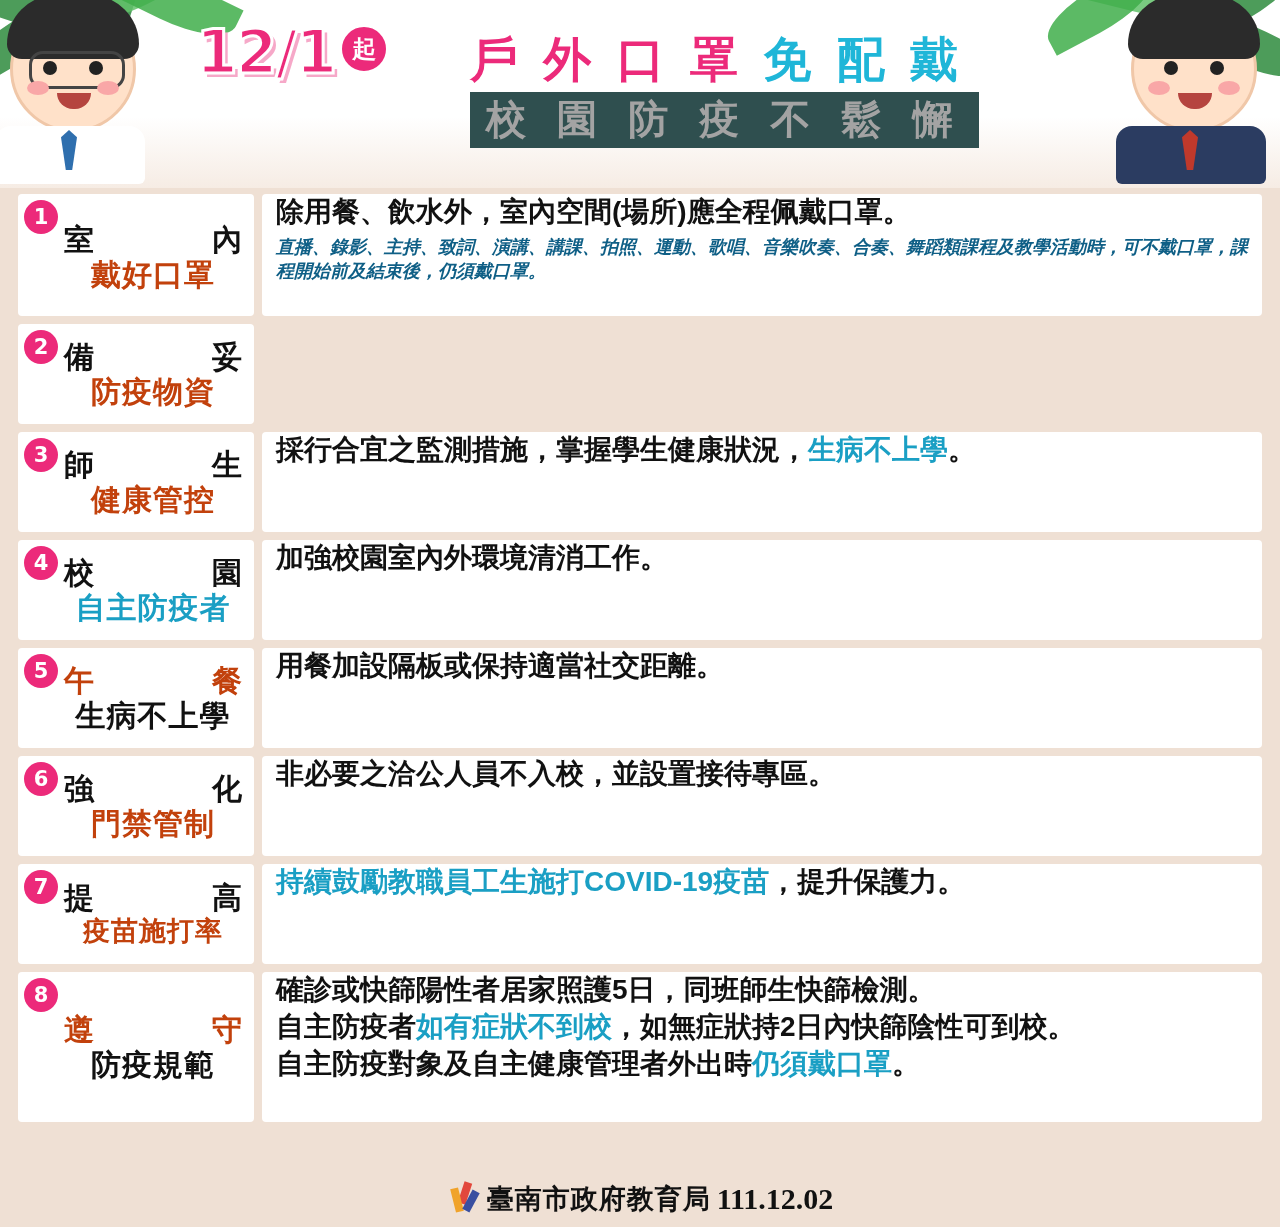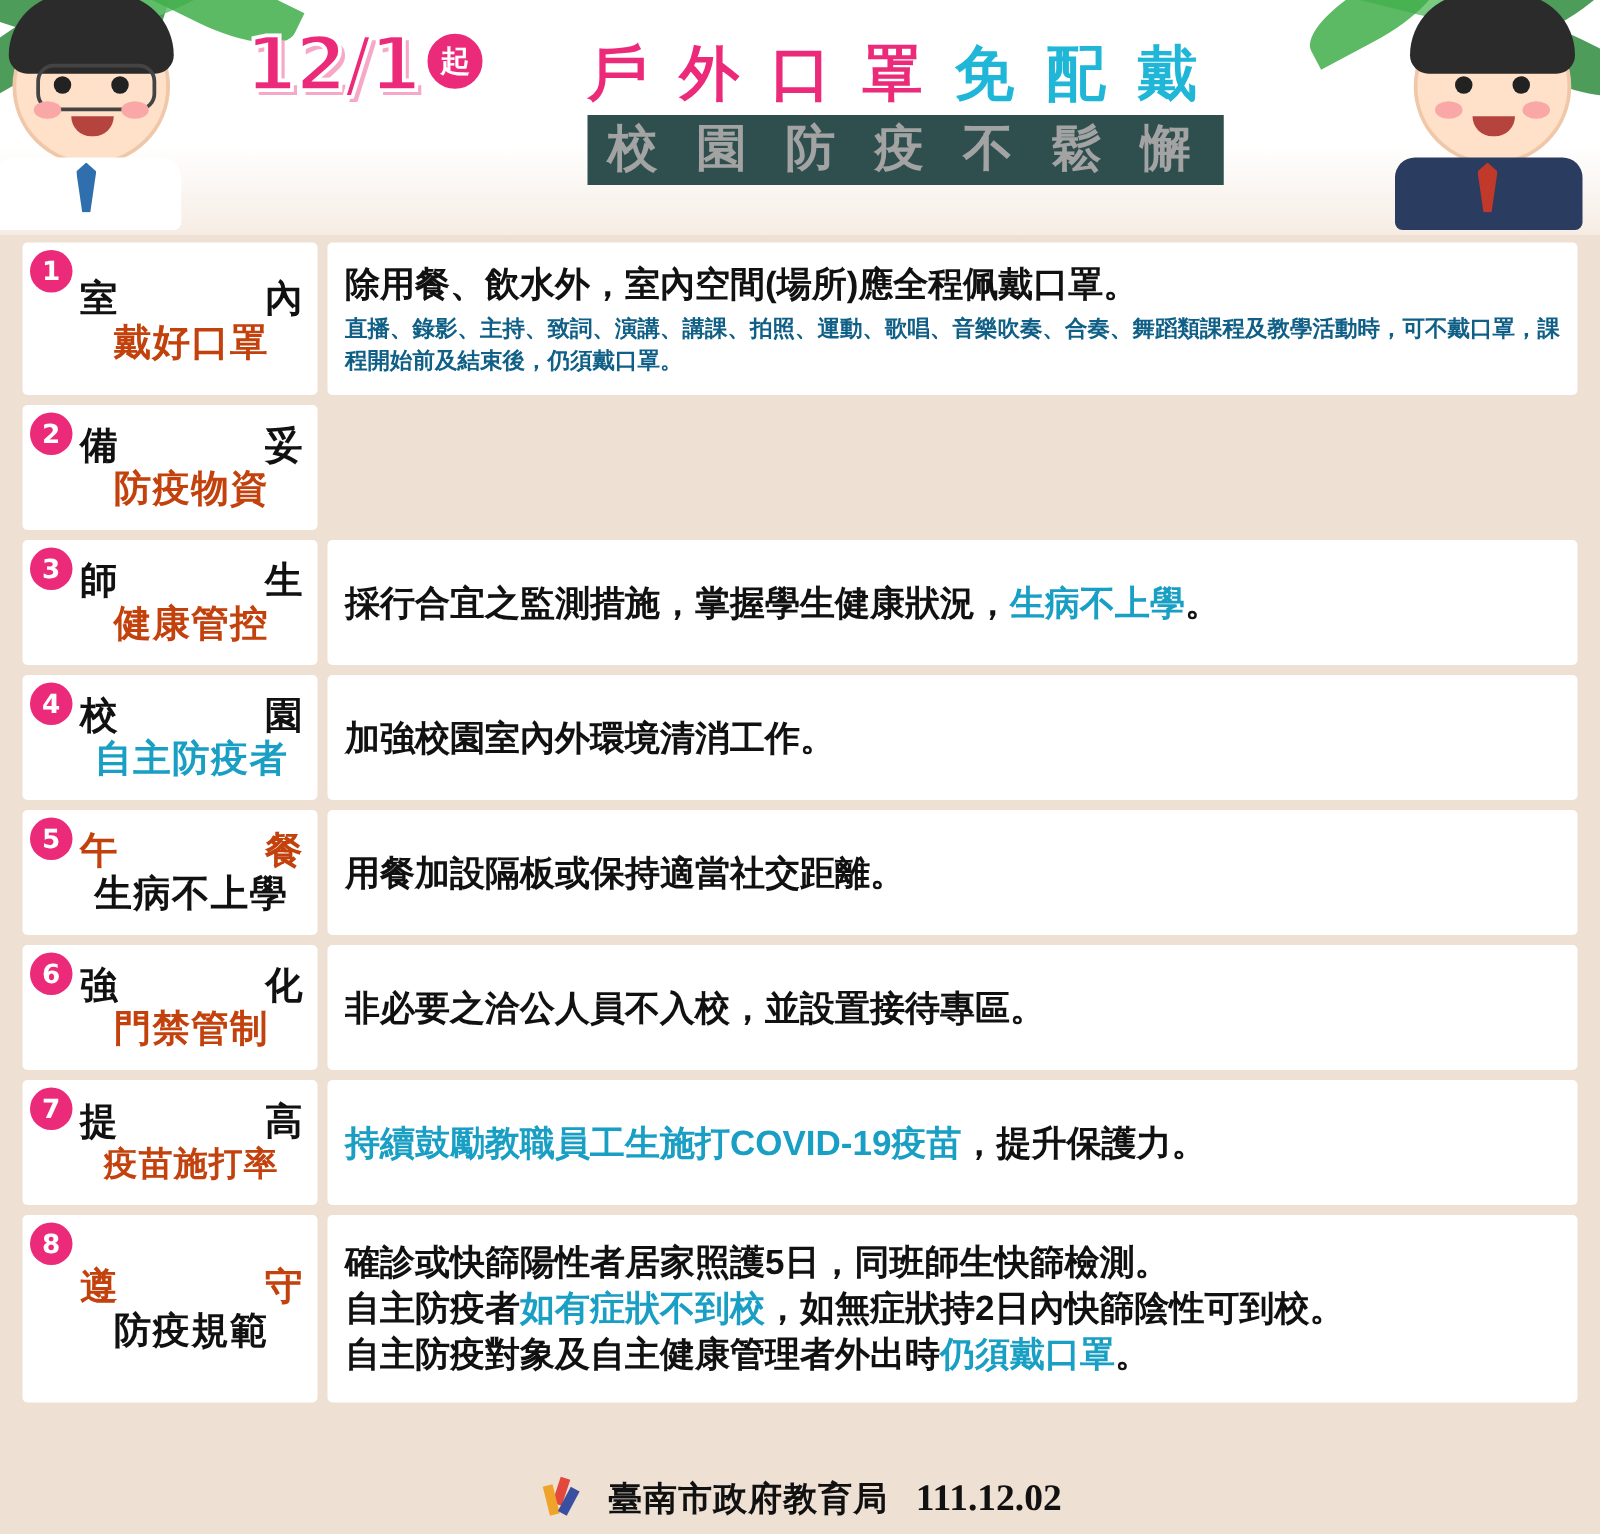--- a/index.html
+++ b/index.html
@@ -144,44 +144,43 @@
   .blue{color:#1a9fc4;}
   .dark{color:#111;}
 
   .row-right{
     flex:1;
     background:#ffffff;
     border-radius:4px;
     margin-left:8px;
     display:flex;
     flex-direction:column;
-    justify-content:center;
-    padding:20px 14px;
+    padding:0 14px;
     box-sizing:border-box;
   }
   .main-line{
     font-size:28px;font-weight:bold;color:#111;line-height:1.25;
   }
   .small-note{
-    font-size:18px;color:#0f5f86;line-height:1.35;margin-top:4px;font-weight:bold;
+    font-size:18px;color:#0f5f86;line-height:1.35;margin-top:4px;font-weight:bold;font-style:italic;
   }
   .r1 .row-left{padding-top:10px;}
   .multi .main-line{margin-bottom:2px;}
 
   
   .r1{height:122px;}
   .r2,.r3,.r4,.r5,.r6,.r7{height:100px;}
   .r8{height:150px;}
 
   
   .footer{
     position:absolute;bottom:0;left:0;width:100%;
     height:56px;
     display:flex;align-items:center;justify-content:center;
-    gap:22px;
+    gap:6px;
   }
   .logo{
     width:34px;height:34px;position:relative;
   }
   .logo .p1{position:absolute;left:14px;top:0;width:8px;height:22px;background:#e2483c;transform:rotate(18deg);}
   .logo .p2{position:absolute;left:6px;top:6px;width:8px;height:24px;background:#f0a32a;transform:rotate(-14deg);}
   .logo .p3{position:absolute;left:20px;top:8px;width:8px;height:22px;background:#3a4fa0;transform:rotate(28deg);}
   .footer-text{font-size:27px;font-weight:bold;color:#111;letter-spacing:1px;}
   .footer-date{font-size:30px;font-weight:bold;color:#111;font-family:Liberation Serif, serif;}
 </style>

